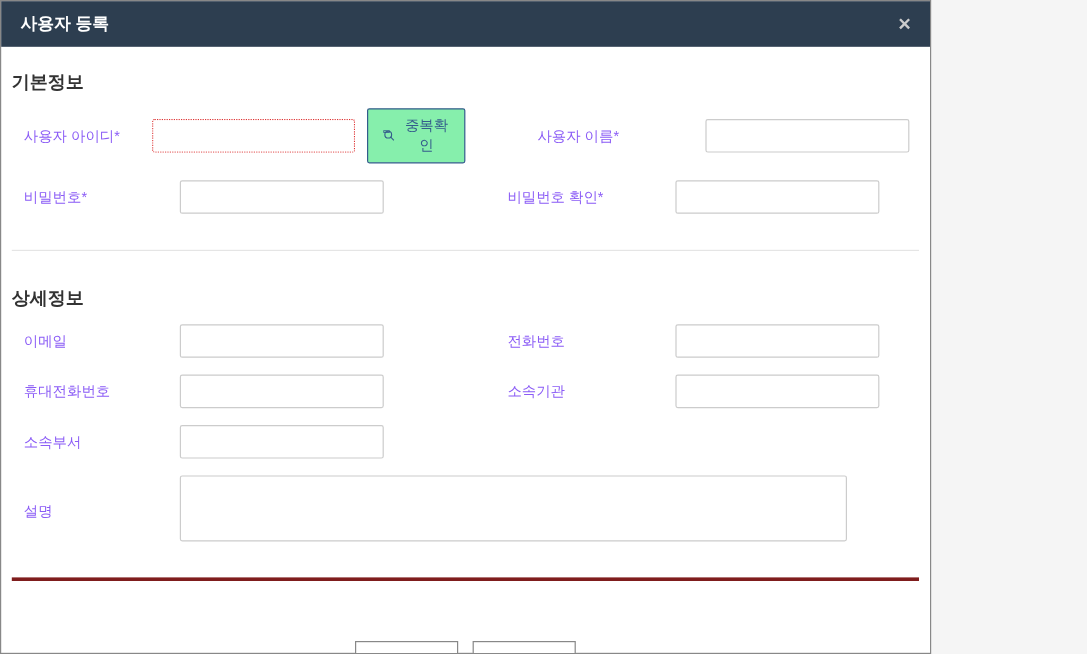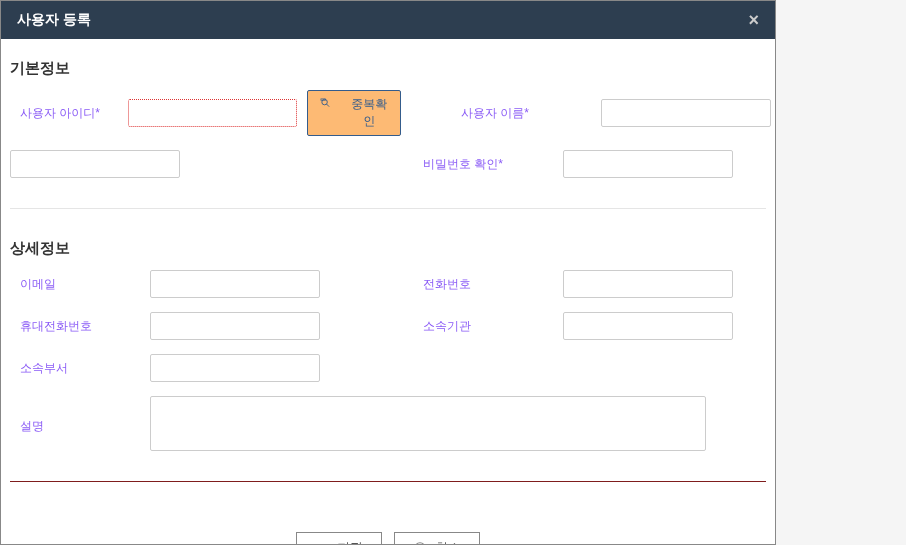--- a/index.html
+++ b/index.html
@@ -85,24 +85,25 @@
       border: 1px solid #ccc;
       border-radius: 2px;
       padding: 6px;
       font-size: 12px;
       font-family: inherit;
       resize: none;
       margin-right: 60px;
     }
     .btn {
       display: inline-flex;
-      gap: 19px;
+      align-items: center;
+      gap: 6px;
       padding: 5px 12px;
       border: 1px solid #aaa;
-      background: #fdba74;
+      background: #86efac;
       font-size: 12px;
       color: #333;
       cursor: pointer;
       border-radius: 2px;
     }
     .btn-dup {
       margin-left: 10px;
       border: 1px solid #345c8c;
       color: #345c8c;
     }
@@ -177,30 +178,31 @@
           </button>
         </div>
         <div class="form-group right-col">
           <label class="form-label">사용자 이름*</label>
           <input type="text" class="form-input" value="" style="">
         </div>
       </div>
 
       <div class="form-row">
         <div class="form-group">
+          <label class="form-label">비밀번호*</label>
           <input type="password" class="form-input" value="" style="">
         </div>
         <div class="form-group right-col">
           <label class="form-label">비밀번호 확인*</label>
           <input type="password" class="form-input" value="" style="">
         </div>
       </div>
     </div>
 
-    <div class="form-section" style="border-bottom:1px solid #7f1d1d;">
+    <div class="form-section" style="border-bottom:3px solid #7f1d1d;">
       <div class="section-title">상세정보</div>
 
       <div class="form-row">
         <div class="form-group">
           <label class="form-label">이메일</label>
           <input type="text" class="form-input" value="" style="">
         </div>
         <div class="form-group right-col">
           <label class="form-label">전화번호</label>
           <input type="text" class="form-input" value="" style="">

